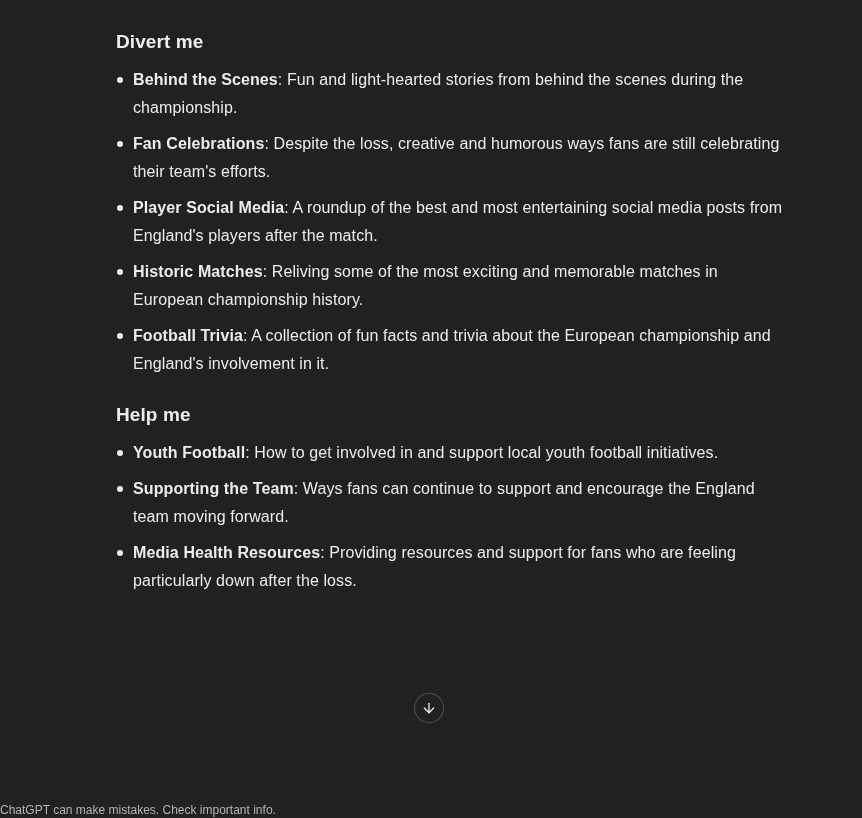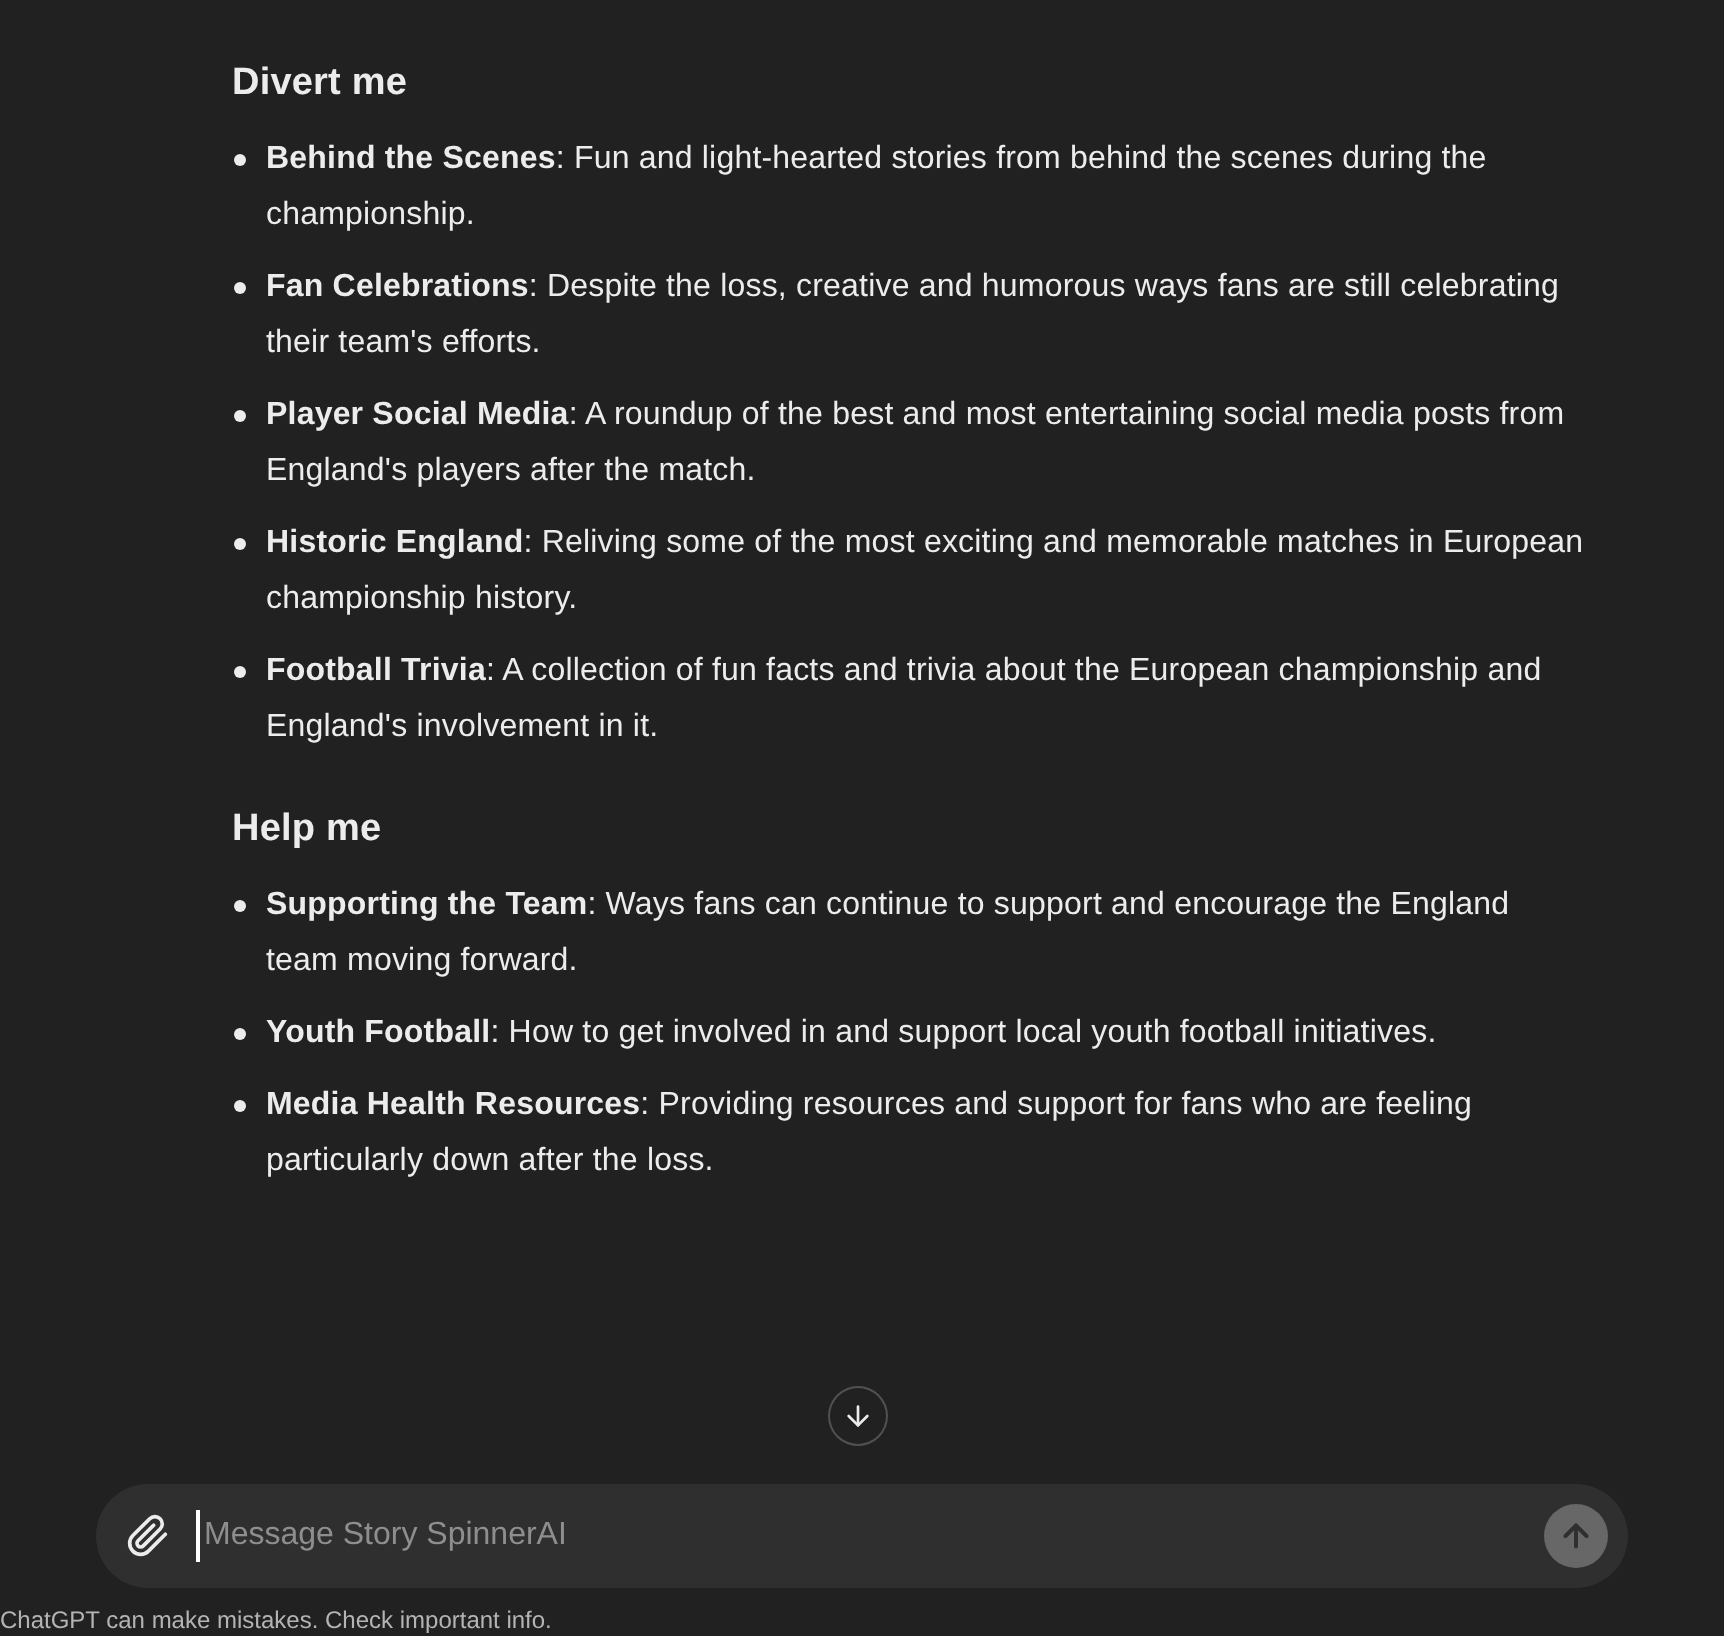--- a/index.html
+++ b/index.html
@@ -85,56 +85,37 @@
 <body>
 
 <div class="stage">
 
   <div class="content">
     <h3>Divert me</h3>
     <ul>
         <li><strong>Behind the Scenes</strong><span>: Fun and light-hearted stories from behind the scenes during the championship.</span></li>
         <li><strong>Fan Celebrations</strong><span>: Despite the loss, creative and humorous ways fans are still celebrating their team's efforts.</span></li>
         <li><strong>Player Social Media</strong><span>: A roundup of the best and most entertaining social media posts from England's players after the match.</span></li>
-        <li><strong>Historic England</strong><span>: Reliving some of the most exciting and memorable matches in European championship history.</span></li>
+        <li><strong>Historic Matches</strong><span>: Reliving some of the most exciting and memorable matches in European championship history.</span></li>
         <li><strong>Football Trivia</strong><span>: A collection of fun facts and trivia about the European championship and England's involvement in it.</span></li>
       </ul>
 
     <h3>Help me</h3>
     <ul>
+        <li><strong>Youth Football</strong><span>: How to get involved in and support local youth football initiatives.</span></li>
         <li><strong>Supporting the Team</strong><span>: Ways fans can continue to support and encourage the England team moving forward.</span></li>
-        <li><strong>Youth Football</strong><span>: How to get involved in and support local youth football initiatives.</span></li>
         <li><strong>Media Health Resources</strong><span>: Providing resources and support for fans who are feeling particularly down after the loss.</span></li>
       </ul>
   </div>
 
   <button class="scroll-btn">
     <span style="display:flex">
       <svg width="16" height="16" viewBox="0 0 24 24" fill="none" stroke="#ececec" stroke-width="2" stroke-linecap="round" stroke-linejoin="round">
         <path d="M12 5v14"></path>
           <path d="M5 12l7 7 7-7"></path>
       </svg>
     </span>
   </button>
 
-  <div class="composer">
-    <button class="attach-btn">
-      <span style="display:flex">
-        <svg width="22" height="22" viewBox="0 0 24 24" fill="none" stroke="#ececec" stroke-width="2" stroke-linecap="round" stroke-linejoin="round">
-          <path d="M21.44 11.05l-9.19 9.19a6 6 0 0 1-8.49-8.49l9.19-9.19a4 4 0 0 1 5.66 5.66l-9.2 9.19a2 2 0 0 1-2.83-2.83l8.49-8.48"></path>
-        </svg>
-      </span>
-    </button>
-    <span class="caret"></span>
-    <input class="msg-input" type="text" placeholder="Message Story SpinnerAI" style="">
-    <button class="send-btn">
-      <span style="display:flex">
-        <svg width="18" height="18" viewBox="0 0 24 24" fill="none" stroke="#2f2f2f" stroke-width="2.6" stroke-linecap="round" stroke-linejoin="round">
-          <path d="M12 19V5"></path>
-            <path d="M5 12l7-7 7 7"></path>
-        </svg>
-      </span>
-    </button>
-  </div>
 
   <div class="footer">ChatGPT can make mistakes. Check important info.</div>
 
 </div>
 
 </body></html>

